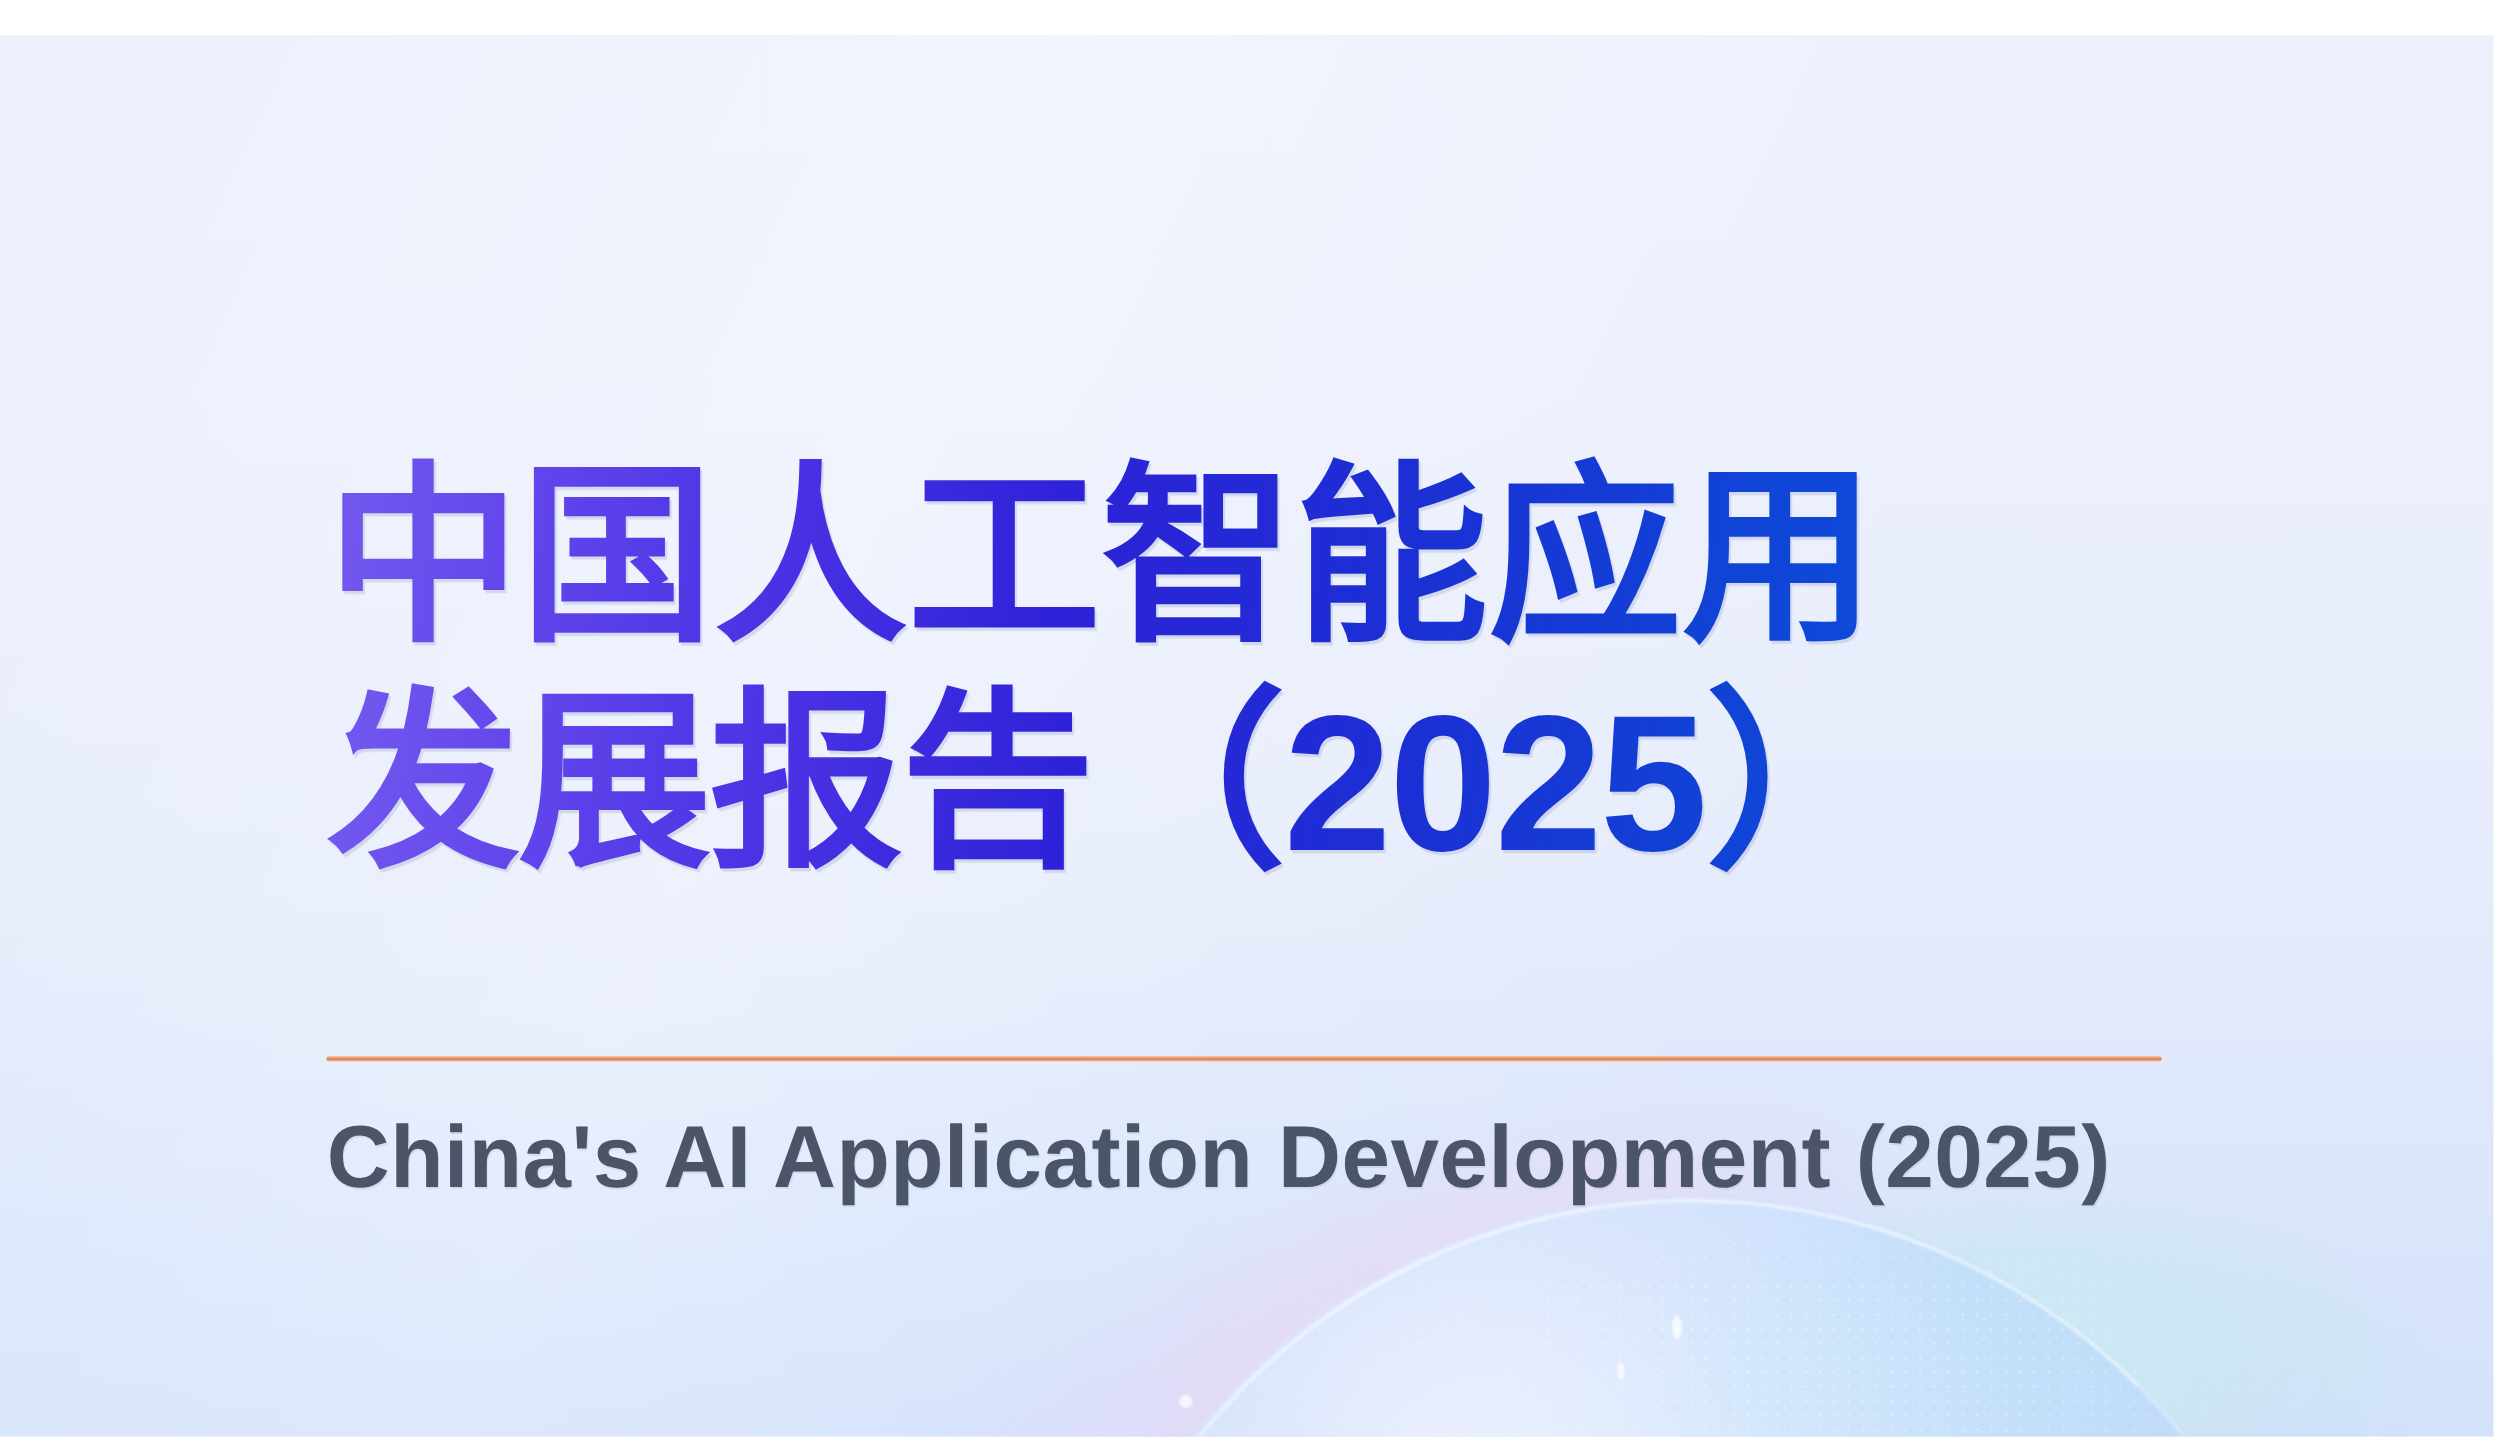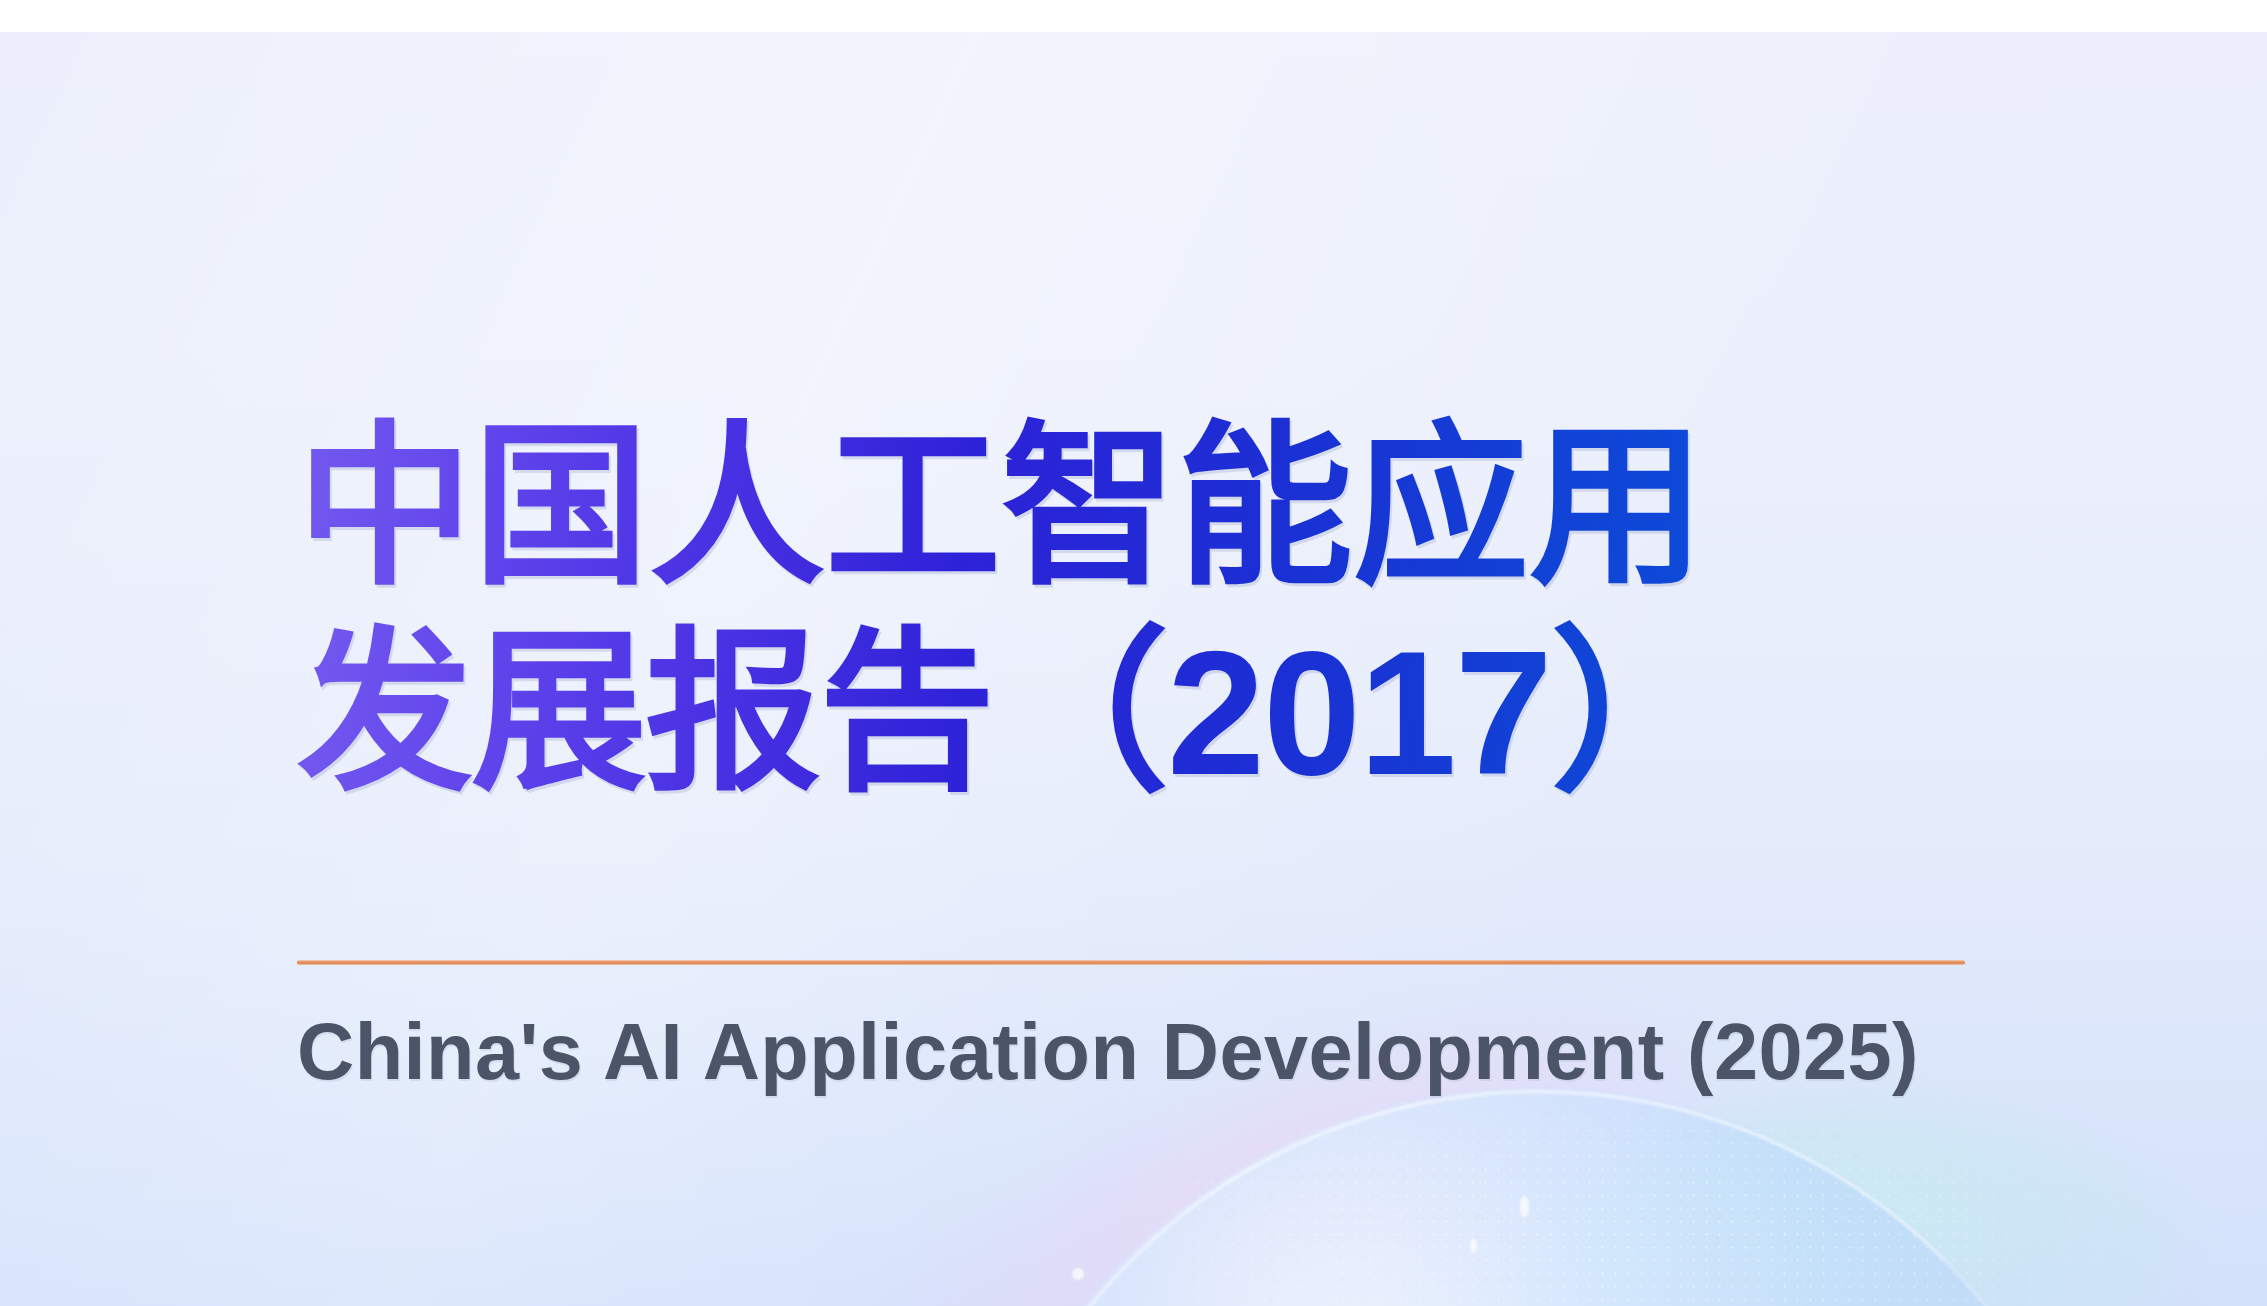--- a/index.html
+++ b/index.html
@@ -259,21 +259,21 @@
     <div class="speck s1"></div>
     <div class="speck s2"></div>
     <div class="speck s3"></div>
     <div class="globe-fade"></div>
   </div>
 
   <div class="content">
 
     <div class="title-block">
       <span class="title-line line1">中国人工智能应用</span>
-      <span class="title-line line2">发展报告（2017）</span>
+      <span class="title-line line2">发展报告（2025）</span>
     </div>
 
     <div class="divider"></div>
 
     <div class="subtitle">China's AI Application Development (2025)</div>
 
   </div>
 
 </div>
 

